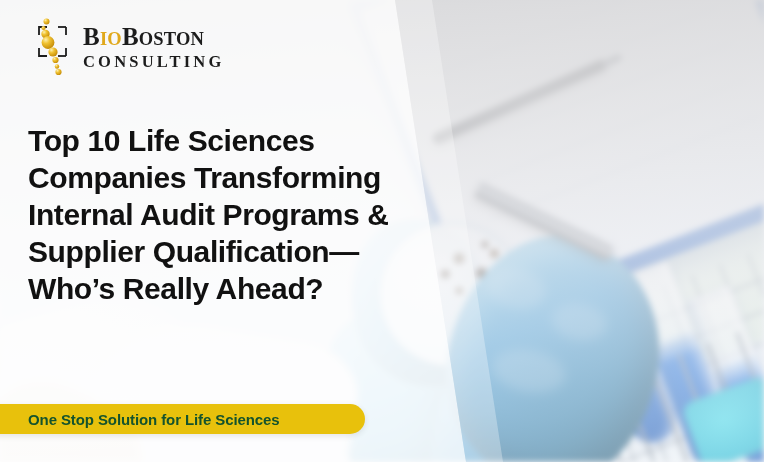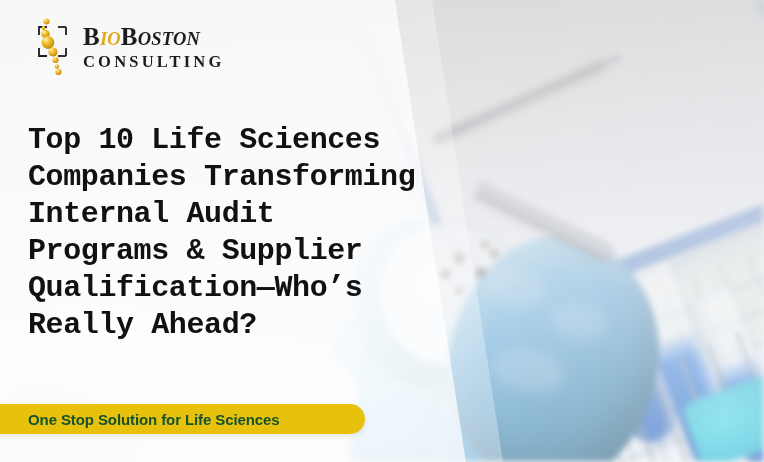--- a/index.html
+++ b/index.html
@@ -297,39 +297,39 @@
   .logo-line1 {
     font-family: "Liberation Serif", serif;
     font-weight: bold;
     font-size: 25px;
     letter-spacing: .2px;
     color: #1c1c1c;
     white-space: nowrap;
   }
   .logo-line1 .bio { color: #e0a81c; }
   .logo-line1 .cap { font-size: 25px; }
-  .logo-line1 .sm  { font-size: 18.5px; font-style: italic; }
+  .logo-line1 .sm  { font-size: 18.5px; }
   .logo-line2 {
     font-family: "Liberation Serif", serif;
     font-weight: bold;
     font-size: 16.5px;
     letter-spacing: 3.2px;
     color: #1c1c1c;
     margin-top: 5px;
     white-space: nowrap;
   }
 
   
   .headline {
     position: absolute;
     left: 28px;
     top: 122px;
     width: 400px;
     margin: 0;
-    font-family: Liberation Mono, monospace;
+    font-family: Liberation Sans, sans-serif;
     font-weight: bold;
     font-size: 30px;
     line-height: 37px;
     letter-spacing: -0.4px;
     color: #111111;
   }
 
   
   .tagline-bar {
     position: absolute;

